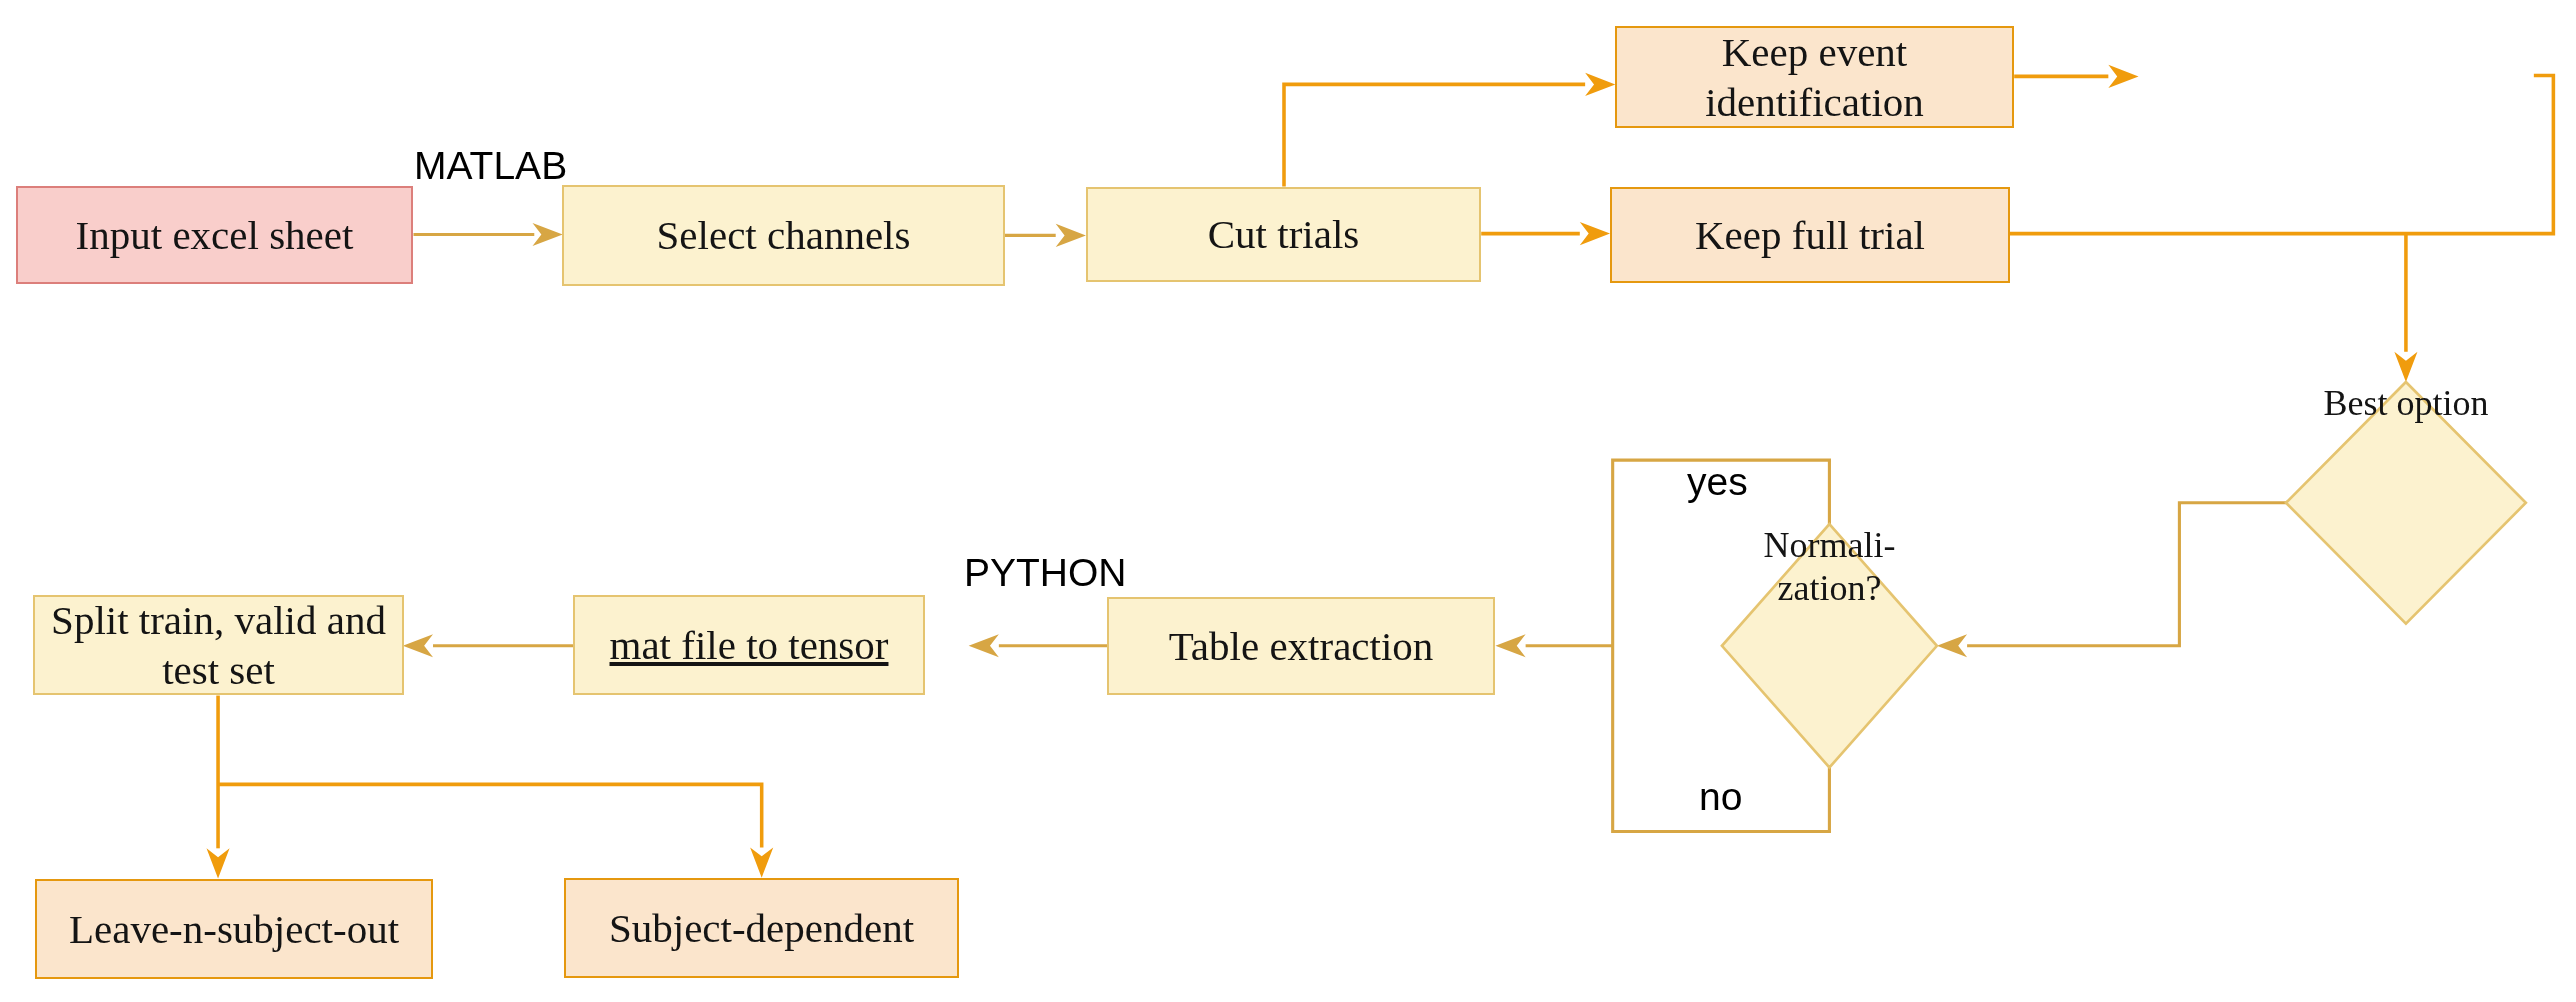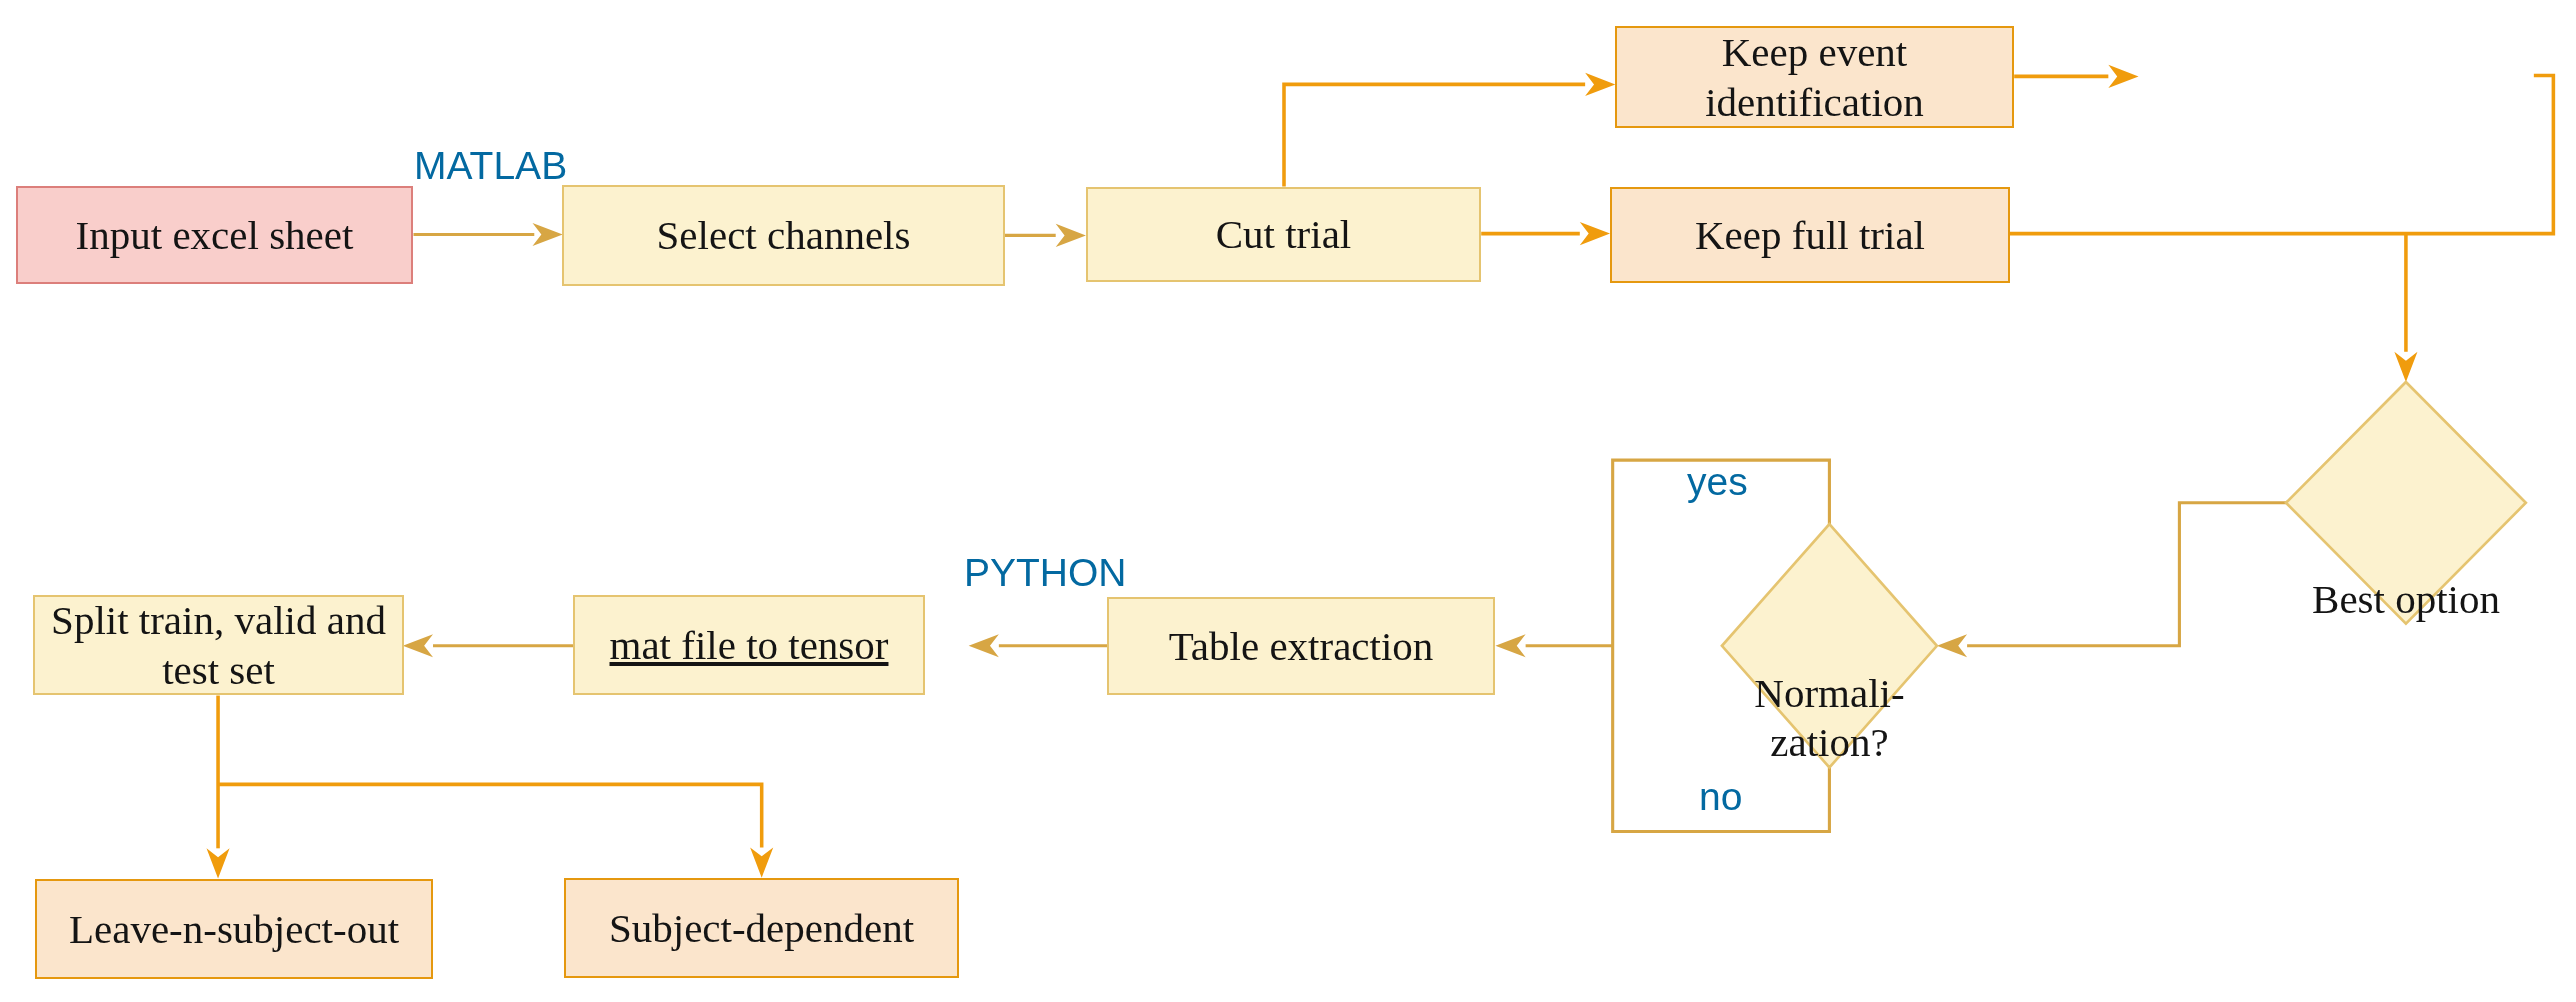--- a/index.html
+++ b/index.html
@@ -21,25 +21,25 @@
   .head-orange{fill:var(--orange-line);stroke:none;}
   .shape-diamond{fill:var(--yellow-fill);stroke:var(--yellow-stroke);stroke-width:3;}
   .node{
     position:absolute;box-sizing:border-box;display:flex;align-items:center;justify-content:center;
     text-align:center;font-size:41px;line-height:1.22;white-space:pre-line;padding:0 10.7px;
   }
   .node.rect{border-style:solid;border-width:2.7px;}
   .node.pink{background:var(--pink-fill);border-color:var(--pink-stroke);}
   .node.yellow{background:var(--yellow-fill);border-color:var(--yellow-stroke);}
   .node.peach{background:var(--peach-fill);border-color:var(--peach-stroke);}
-  .diamond-label{position:absolute;display:flex;align-items:flex-end;justify-content:center;
-    text-align:center;font-size:41px;line-height:1.2;white-space:pre-line;}
+  .diamond-label{position:absolute;display:flex;align-items:flex-start;justify-content:center;
+    text-align:center;font-size:36px;line-height:1.2;white-space:pre-line;}
   .tag{
     position:absolute;font-family:"Liberation Sans",sans-serif;font-size:39px;line-height:1;
-    color:#0369a1;white-space:nowrap;
+    color:#000000;white-space:nowrap;
   }
 </style>
 </head>
 <body>
 
 <div class="canvas">
 
   <svg class="wire-layer" viewBox="0 0 2899 1128" xmlns="http://www.w3.org/2000/svg">
 
     <g>
@@ -100,21 +100,21 @@
 
   <div class="node rect pink" style="left:16px;top:186px;width:397px;height:98px;">
     <span>Input excel sheet</span>
   </div>
 
   <div class="node rect yellow" style="left:562px;top:185px;width:443px;height:101px;">
     <span>Select channels</span>
   </div>
 
   <div class="node rect yellow" style="left:1086px;top:187px;width:395px;height:95px;">
-    <span>Cut trial</span>
+    <span>Cut trials</span>
   </div>
 
   <div class="node rect peach" style="left:1615px;top:26px;width:399px;height:102px;">
     <span>Keep event
 identification</span>
   </div>
 
 
   <div class="node rect peach" style="left:1610px;top:187px;width:400px;height:96px;">
     <span>Keep full trial</span>

